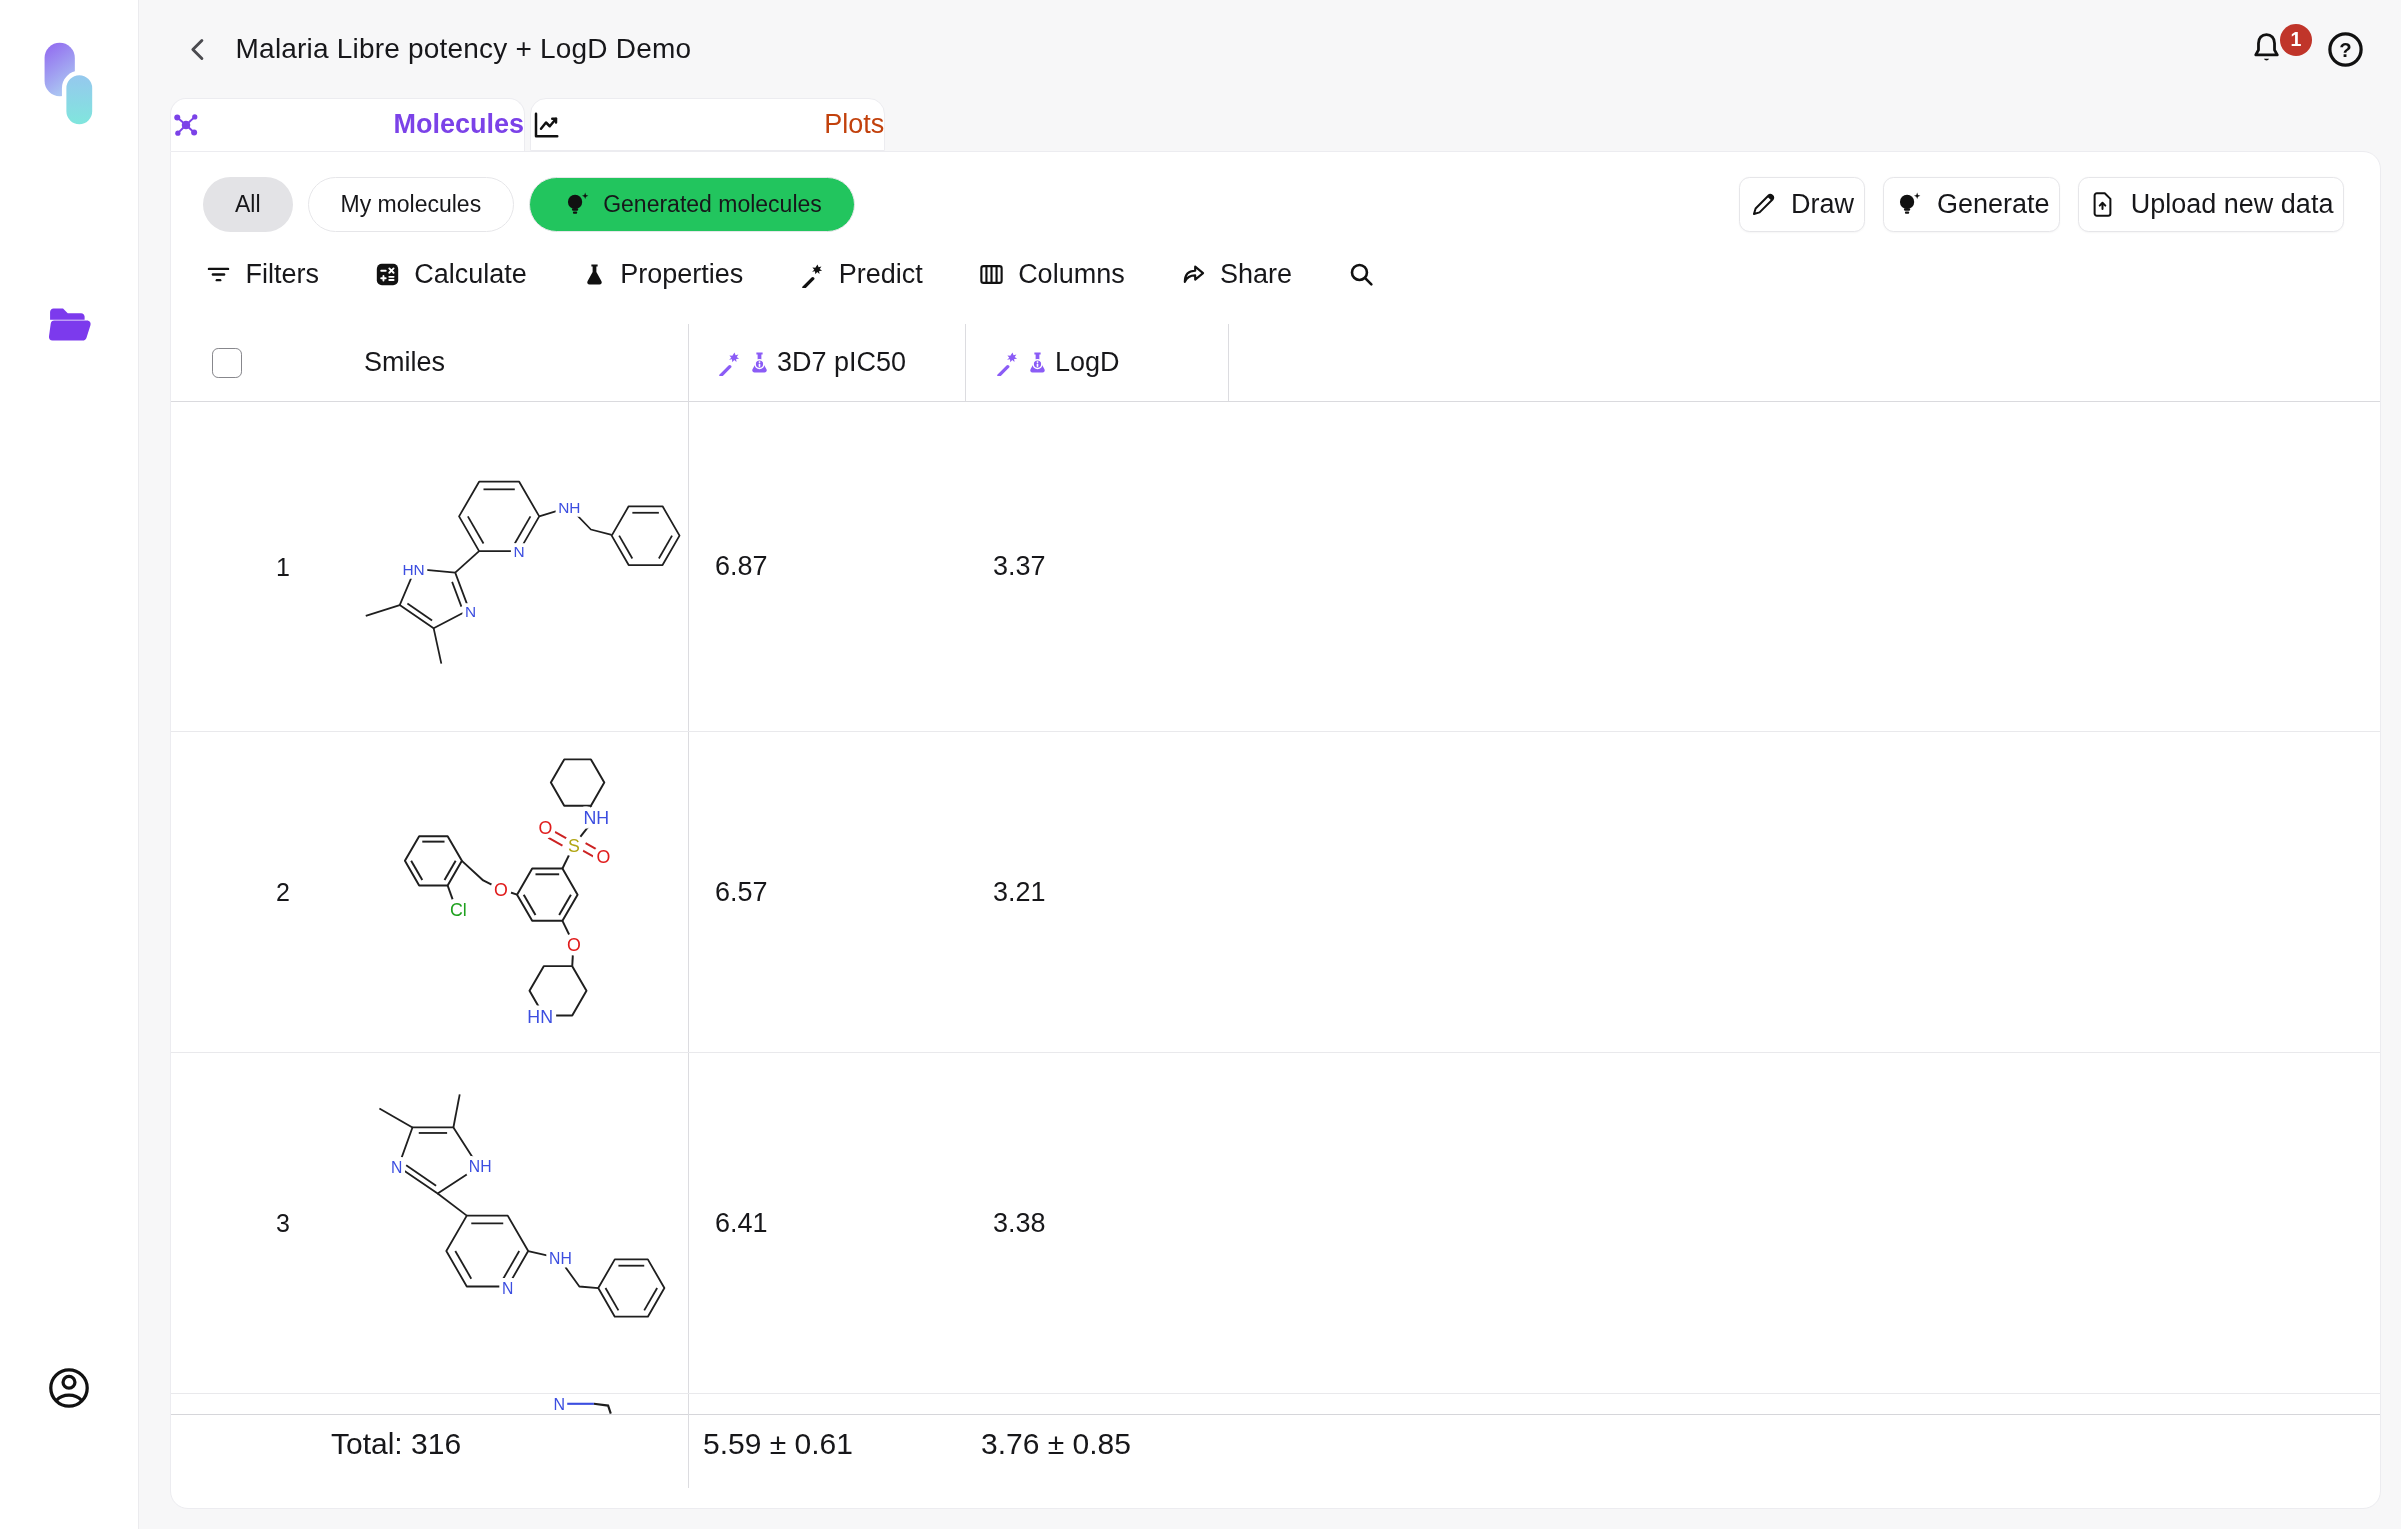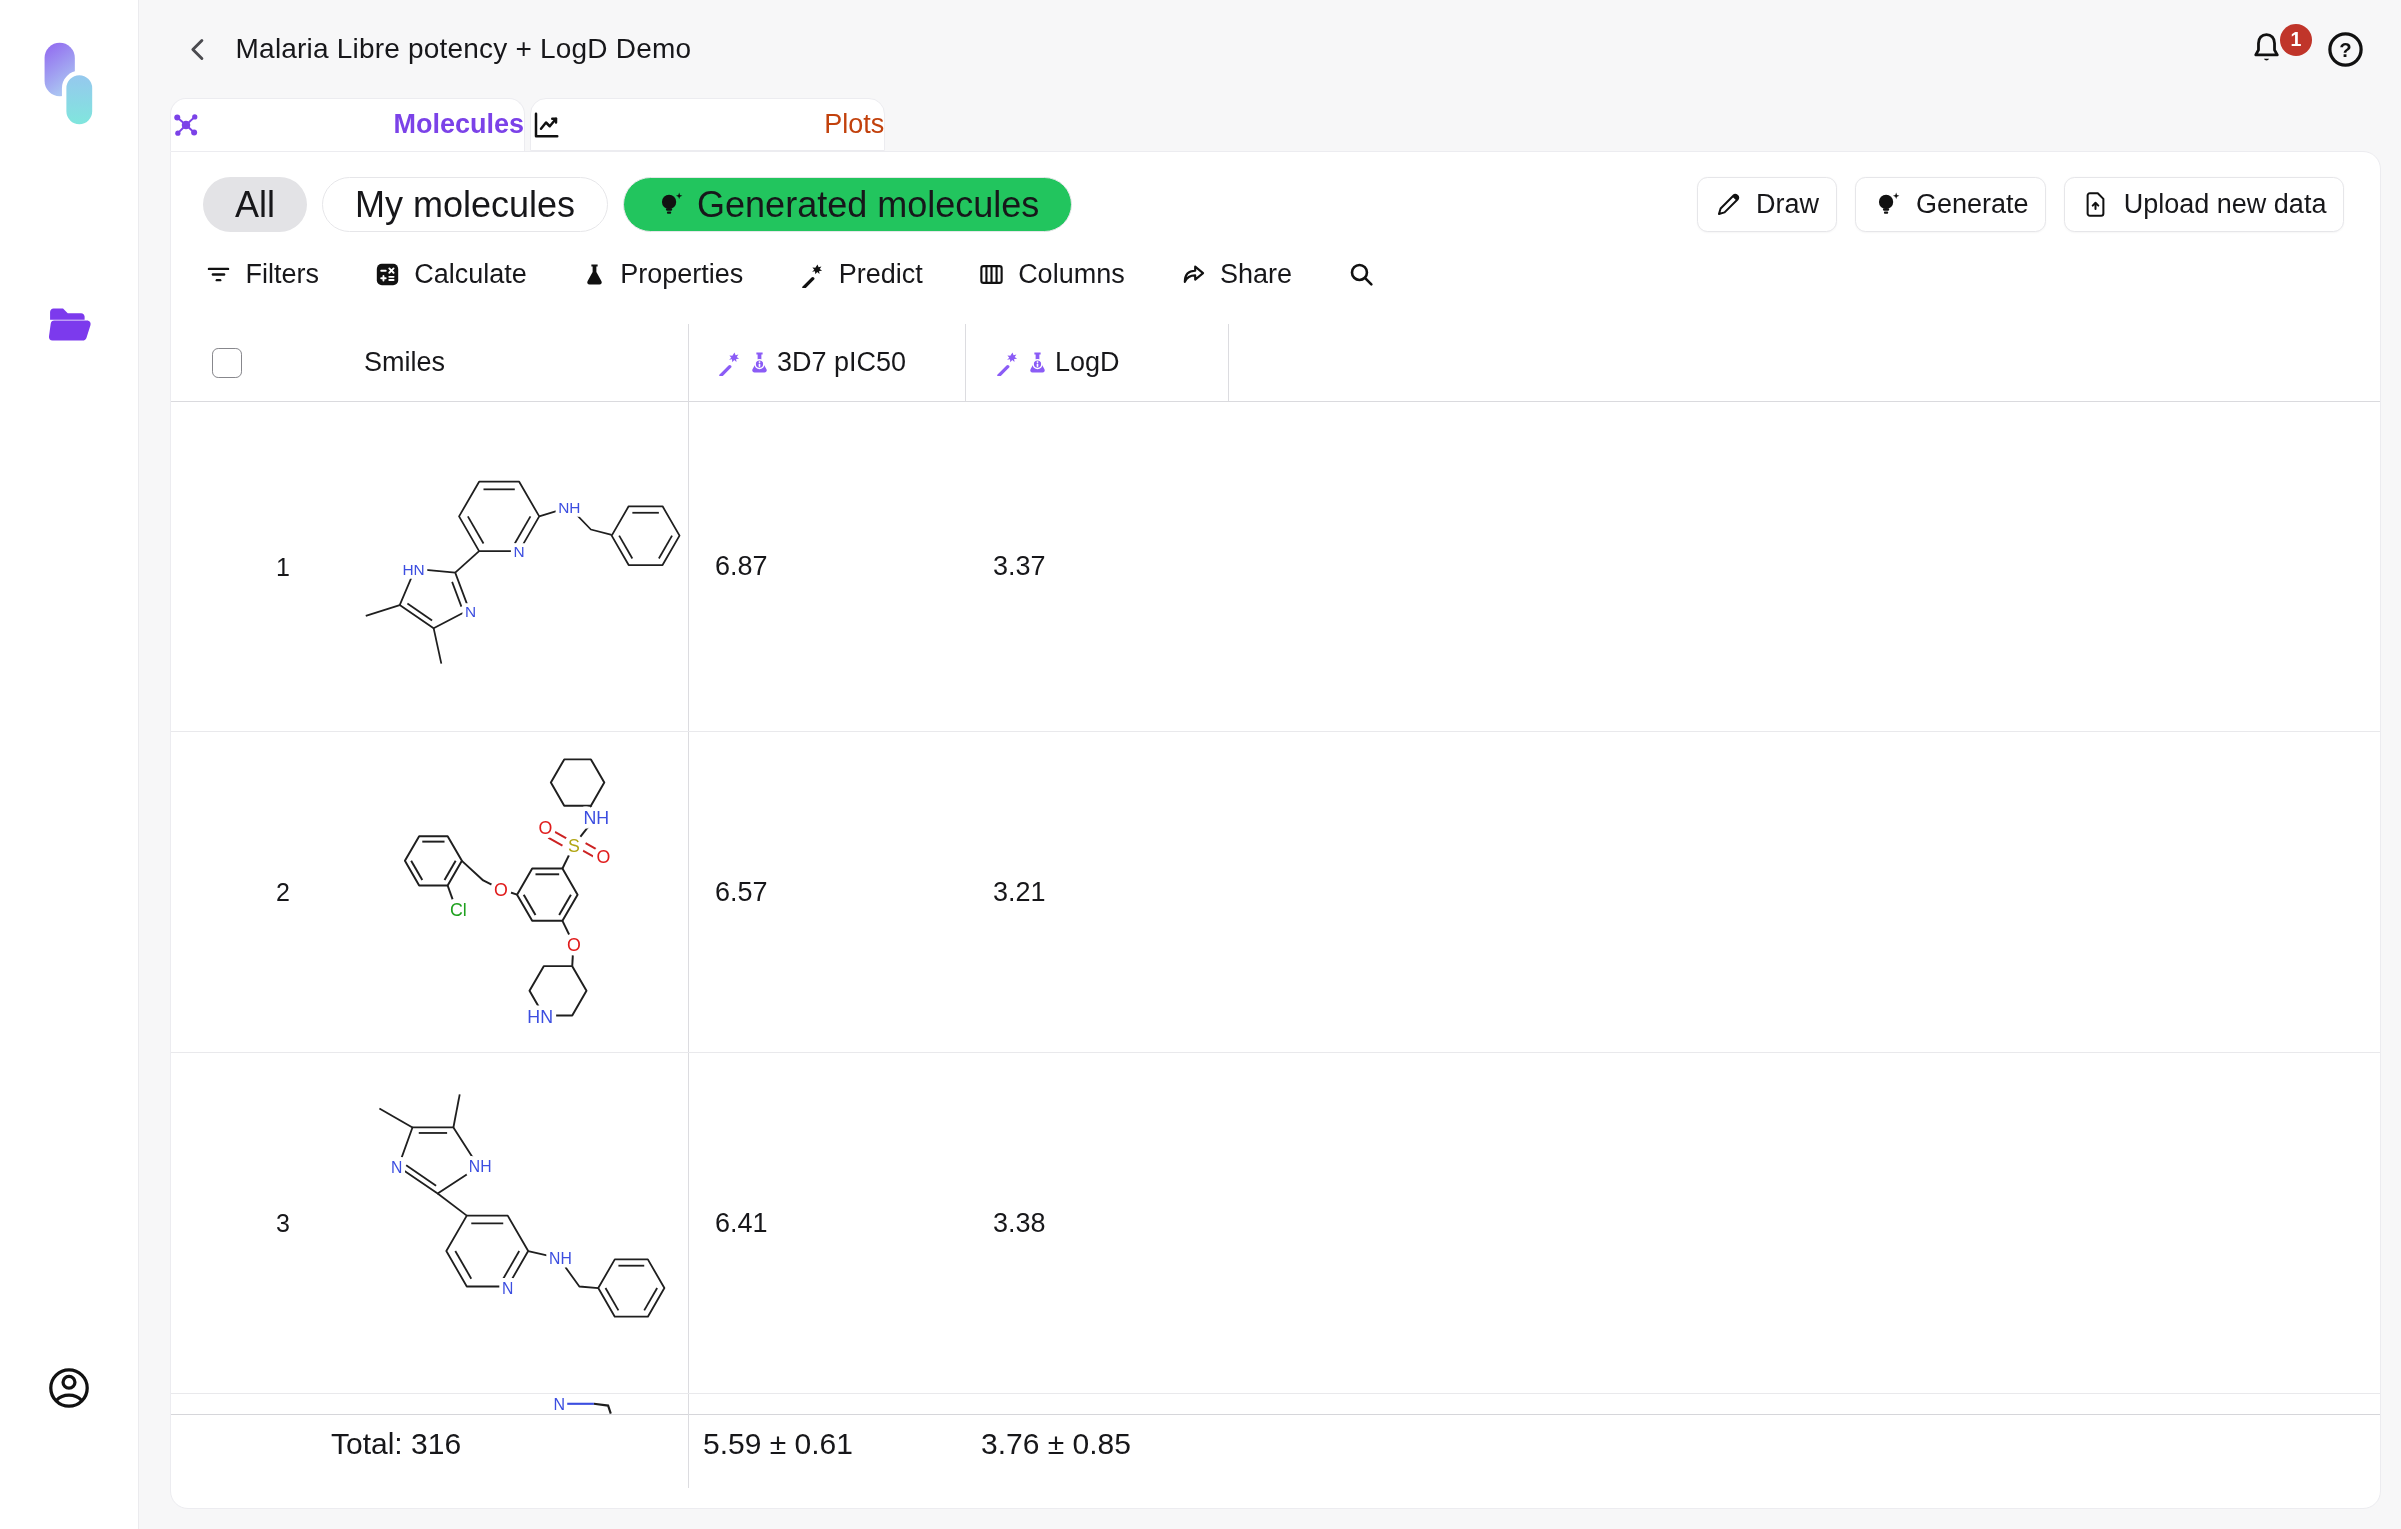--- a/index.html
+++ b/index.html
@@ -60,30 +60,30 @@
     border-radius:0 18px 18px 18px;
     overflow:hidden;
   }
   .actions-row {
     display:flex; align-items:center; justify-content:space-between;
     padding:25px 36px 0 32px;
   }
   .chips { display:flex; gap:15px; }
   .chip {
     height:55px; border-radius:28px; display:flex; align-items:center; gap:12.5px;
-    padding:0 32px; font-size:36px; cursor:pointer; white-space:nowrap;
+    padding:0 32px; font-size:23px; cursor:pointer; white-space:nowrap;
   }
   .chip.selected { background:#e3e3e6; }
   .chip.plain { background:#fff; border:0.9px solid #e6e6e9; }
   .chip.soft { background:#22c55e; border:0.9px solid #e6e6e9; }
   .buttons { display:flex; gap:18px; }
   .btn {
     height:55px; border-radius:10.7px; background:#fff; border:0.9px solid #e6e6e9;
     box-shadow:0 0.9px 1.8px rgba(0,0,0,.04);
-    display:flex; align-items:center; gap:14.3px; padding:0 17px;
+    display:flex; align-items:center; gap:14.3px; padding:0 10px;
     font-size:27px; font-weight:500; cursor:pointer; white-space:nowrap;
   }
   .toolbar {
     display:flex; align-items:center; gap:55px;
     padding:27px 32px 9px 34px; font-size:27px; font-weight:500;
   }
   .tool { display:flex; align-items:center; gap:13.4px; cursor:pointer; white-space:nowrap; }
   .tool-search { cursor:pointer; display:flex; }
 
   

